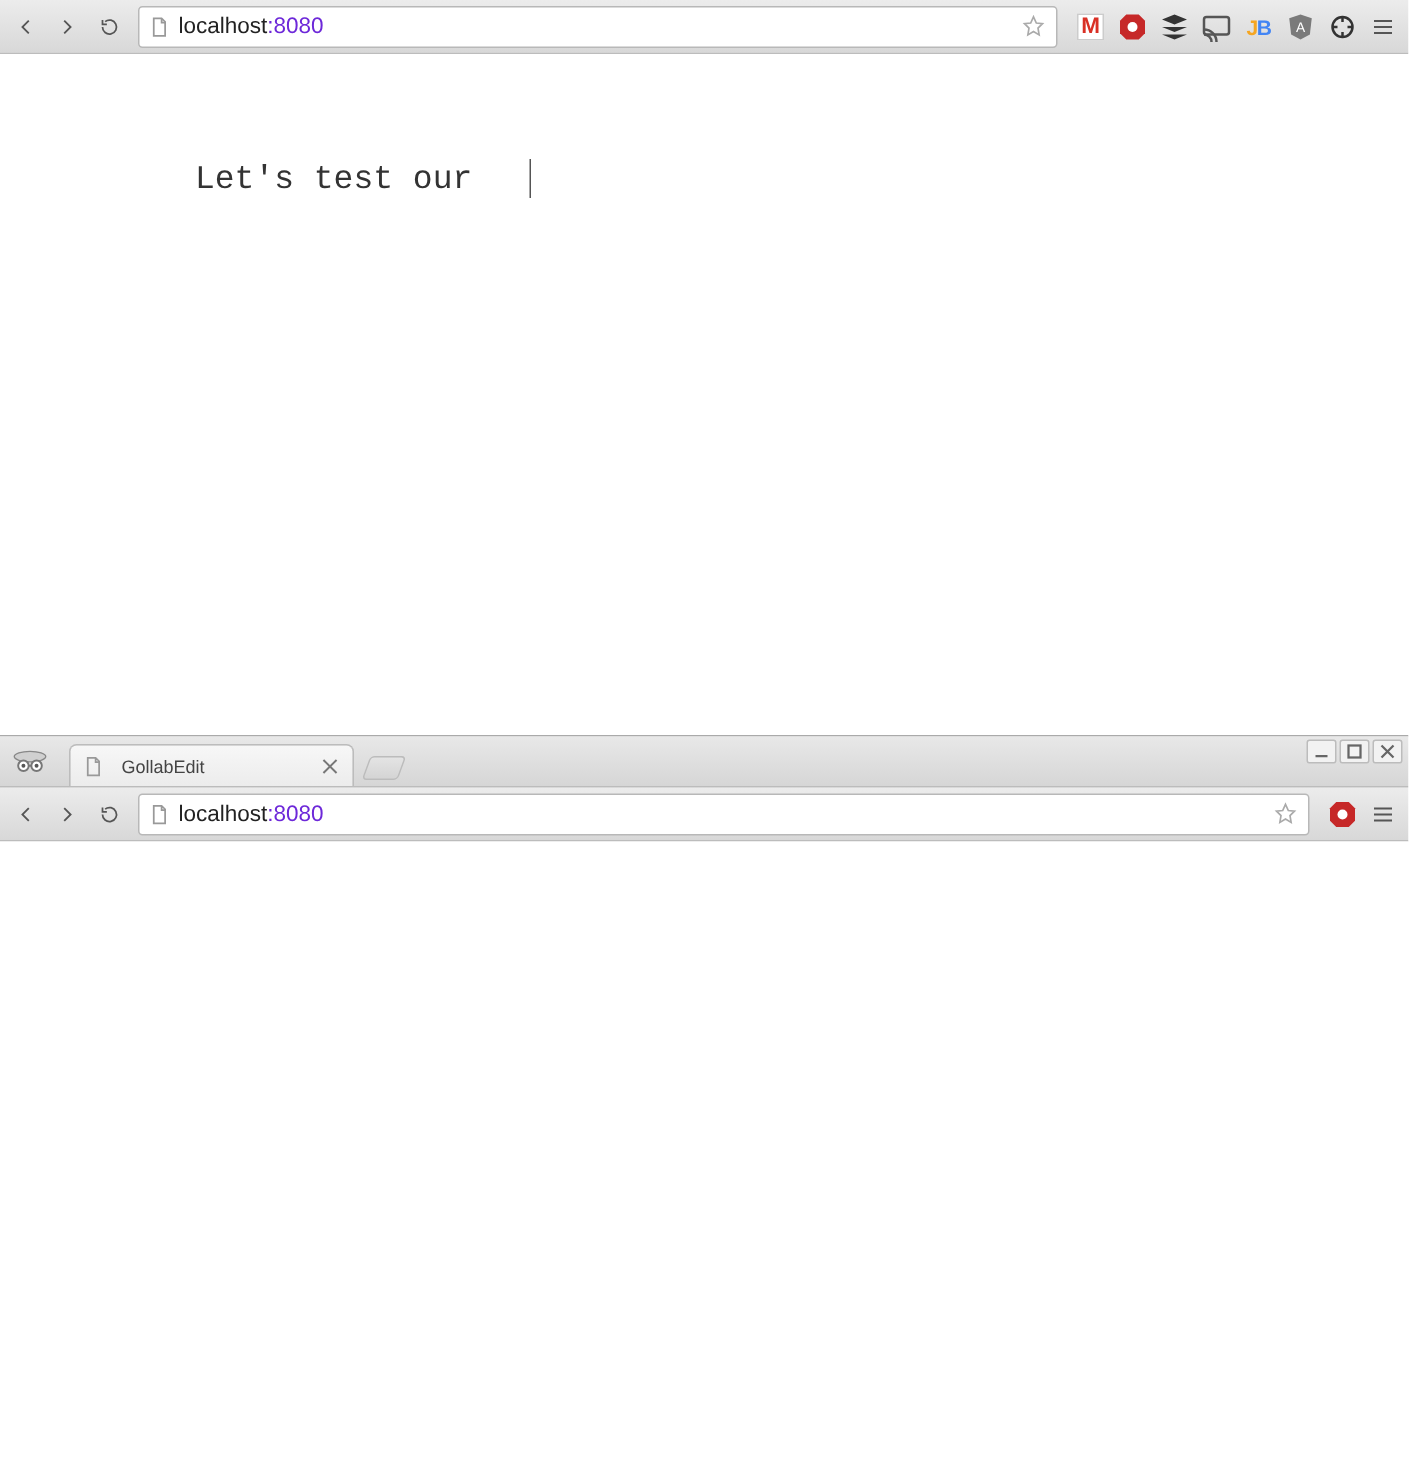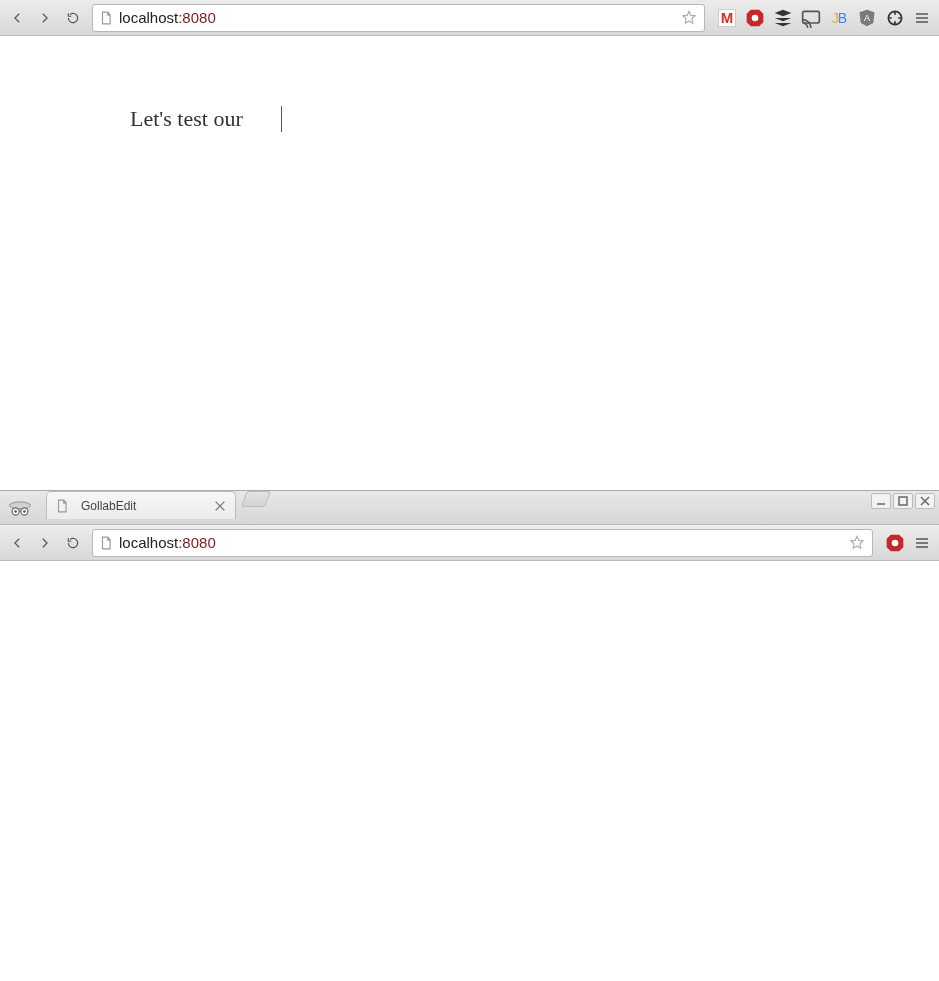--- a/index.html
+++ b/index.html
@@ -48,21 +48,21 @@
     flex: 0 0 auto;
   }
   .url-text {
     flex: 1;
     font-size: 15px;
     color: #555;
     white-space: nowrap;
     overflow: hidden;
   }
   .url-host { color: #222; margin-top: 12px; }
-  .url-port { color: #7f1d1d; margin-top: 36px; }
+  .url-port { color: #6d28d9; margin-top: 36px; }
   .star-icon {
     width: 18px; height: 18px;
     color: #aaa;
     flex: 0 0 auto;
   }
   .ext-row {
     display: flex;
     align-items: center;
     gap: 8px;
     padding: 0 2px 0 6px;
@@ -83,21 +83,21 @@
   .hamburger svg { width: 16px; height: 16px; }
 
   .page1 {
     width: 100%;
     height: calc(100% - 36px);
     background: #fff;
     position: relative;
     padding: 70px 0 0 130px;
   }
   .editor-line {
-    font-family: Liberation Serif, serif;
+    font-family: Liberation Mono, monospace;
     font-size: 22px;
     color: #333;
     display: flex;
     align-items: center;
     gap: 28px;
   }
   .cursor {
     display: inline-block;
     width: 1px;
     height: 26px;
@@ -110,20 +110,21 @@
     width: 939px;
     height: 491px;
     position: relative;
     border-top: 1px solid #aaa;
   }
   .titlebar2 {
     height: 34px;
     background: linear-gradient(#e8e8e8, #d6d6d6);
     border-bottom: 1px solid #bcbcbc;
     display: flex;
+    align-items: flex-end;
     position: relative;
   }
   .incognito-badge {
     width: 40px;
     height: 34px;
     display: flex;
     align-items: center;
     justify-content: center;
   }
   .tab {
@@ -188,21 +189,21 @@
     width: 100%;
     height: calc(100% - 70px);
     background: #fff;
   }
 
   
   .gmail-m { font-weight: bold; font-size: 15px; background:#fff; border:1px solid #ccc; padding:0 2px; color:#d93025; line-height:16px;}
   .red-octagon { fill:#c62828; }
   .buffer-stack { color:#333; }
   .cast-box { color:#555; }
-  .jb { font-weight:400; font-size:14px; letter-spacing:-1px; }
+  .jb { font-weight:700; font-size:14px; letter-spacing:-1px; }
   .jb .j { color:#f5a623; }
   .jb .b { color:#4285f4; }
   .ng-shield { color:#b71c1c; }
   .q-icon { color:#333; }
 </style>
 </head>
 <body>
 
 <div class="window1">
 

